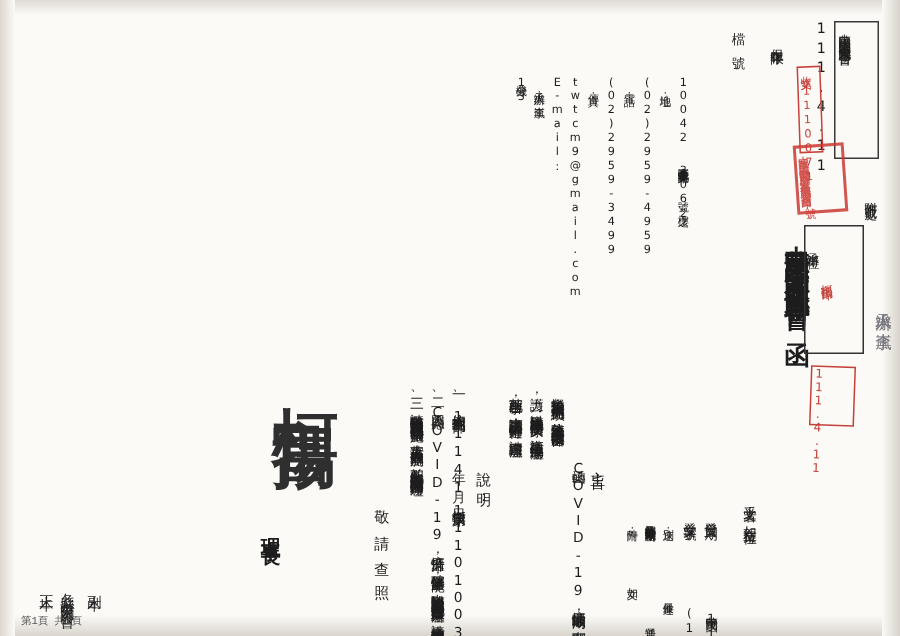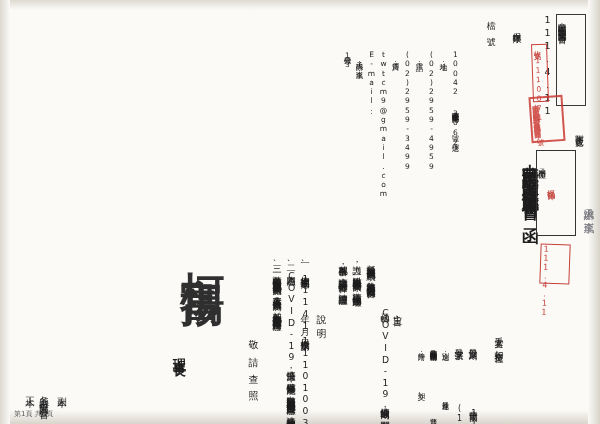--- a/index.html
+++ b/index.html
@@ -323,16 +323,16 @@
   </div>
   <div class="dist" style="left:56px;">
     <span class="v">副本：</span>
   </div>
 
   <div class="scribble" style="right:6px;top:200px;font-size:11px;">
     <span class="v" style="color:#4a4a55;">承辦人 李嵐</span>
   </div>
 
   <div style="position:absolute;left:14px;bottom:4px;">
-    <span class="h" style="font-size:7px;color:#555;">第1頁 共1頁</span>
+    <span class="h" style="font-size:7px;color:#555;font-family:Liberation Mono, monospace;">第1頁 共1頁</span>
   </div>
 
 </div>
 
 </body></html>

